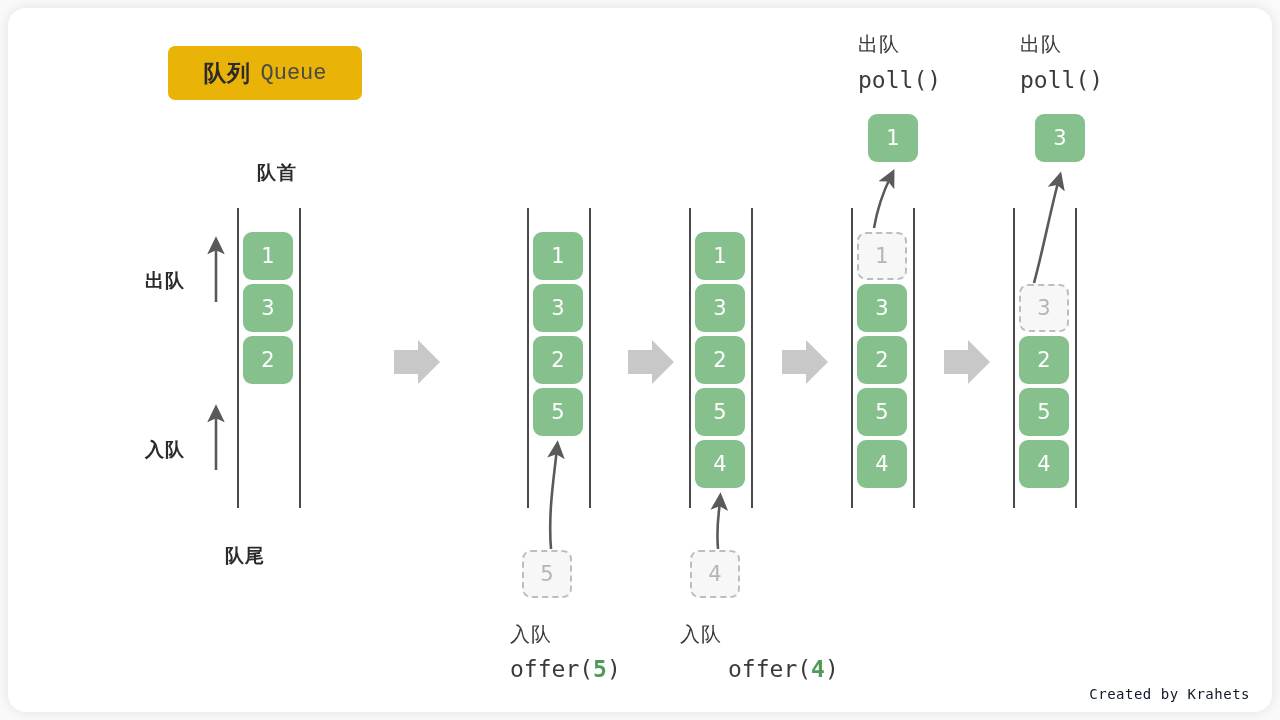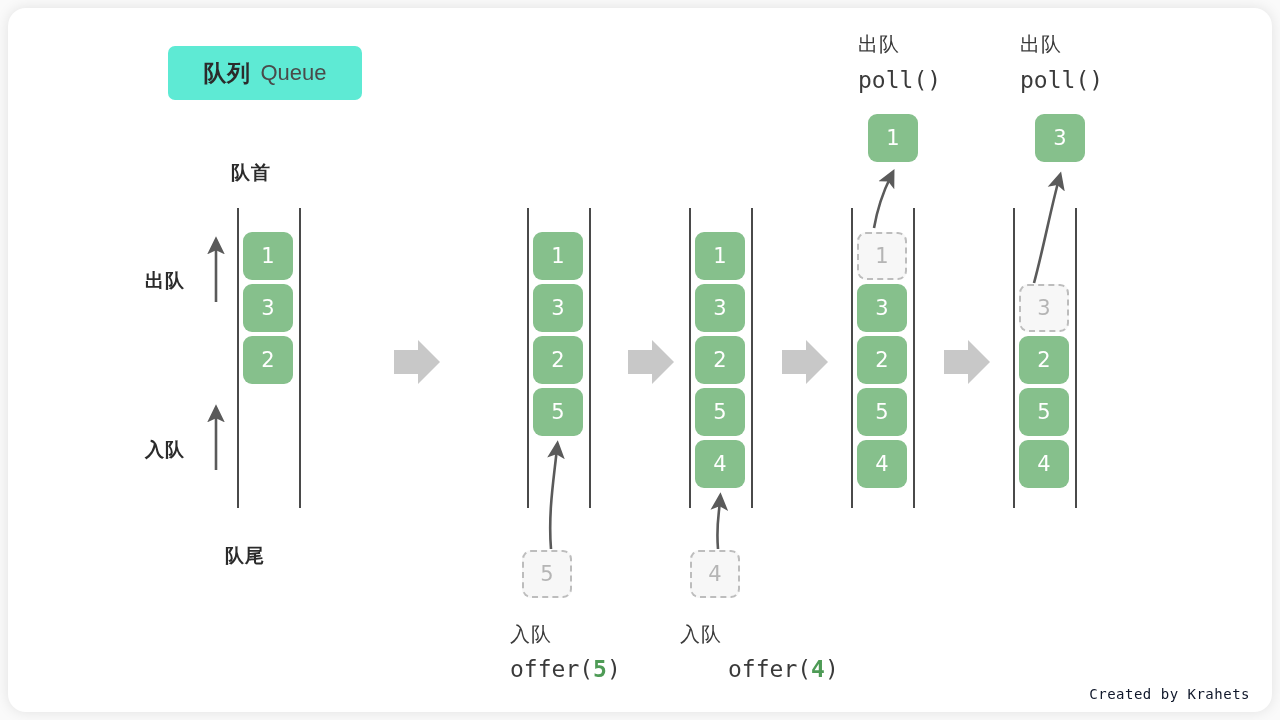--- a/index.html
+++ b/index.html
@@ -26,35 +26,35 @@
     box-shadow: 0 0 14px rgba(0,0,0,0.10);
   }
 
   
   .title-badge {
     position: absolute;
     left: 168px;
     top: 46px;
     width: 194px;
     height: 54px;
-    background: #5eead4;
+    background: #eab308;
     border-radius: 7px;
     display: flex;
     align-items: center;
     justify-content: center;
     gap: 10px;
   }
   .title-cn {
     font-size: 23px;
     font-weight: bold;
     color: #2b2b2b;
     letter-spacing: 0.5px;
   }
   .title-en {
-    font-family: Liberation Sans, sans-serif;
+    font-family: Liberation Mono, monospace;
     font-size: 22px;
     color: #4a4a4a;
   }
 
   
   .lbl {
     position: absolute;
     white-space: pre;
     color: #3a3a3a;
     text-align: center;
@@ -141,21 +141,21 @@
 <body>
 
 <div id="canvas">
   <div class="card"></div>
 
   <div class="title-badge">
     <span class="title-cn">队列</span>
     <span class="title-en">Queue</span>
   </div>
 
-  <div class="lbl lbl-bold-cn" style="left:231px; top:160px;">队首</div>
+  <div class="lbl lbl-bold-cn" style="left:257px; top:160px;">队首</div>
   <div class="lbl lbl-bold-cn" style="left:225px; top:543px;">队尾</div>
 
   <div class="lbl lbl-bold-cn" style="left:145px; top:268px;">出队</div>
   <div class="lbl lbl-bold-cn" style="left:145px; top:437px;">入队</div>
 
   <div class="column">
     <div class="rail" style="left:237px; top:208px; height:300px;"></div>
     <div class="rail" style="left:299px; top:208px; height:300px;"></div>
     <div class="slot-box filled" style="left:243px; top:232px;">1</div>
     <div class="slot-box filled" style="left:243px; top:284px;">3</div>

